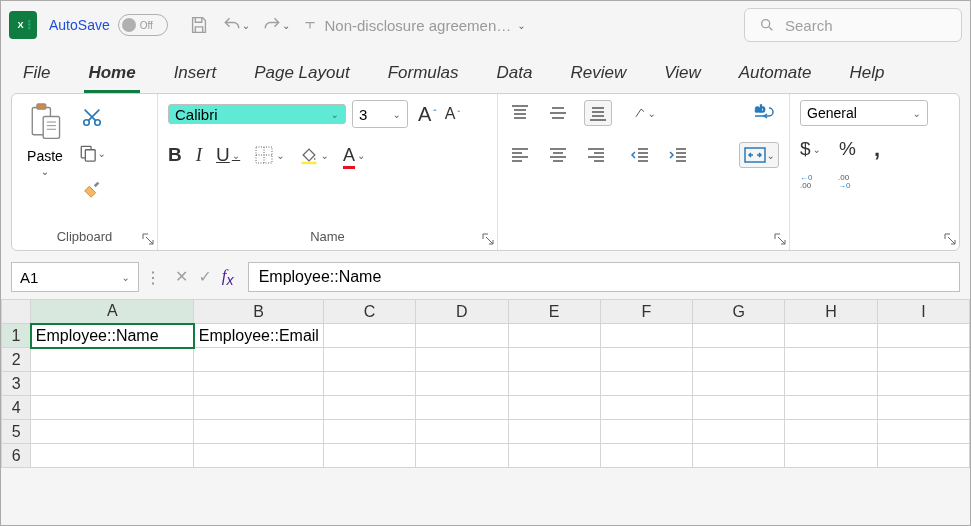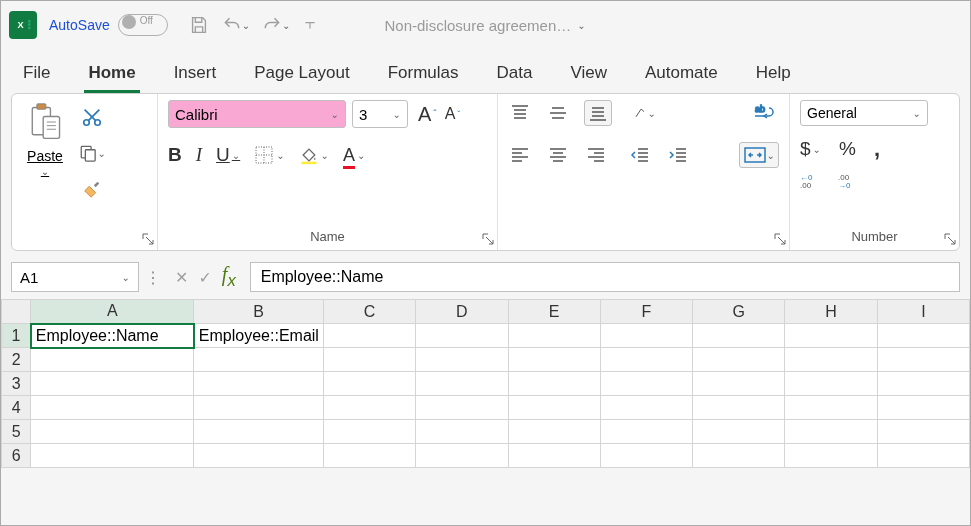--- a/index.html
+++ b/index.html
@@ -3,53 +3,53 @@
 <meta charset="utf-8">
 <style>
 * { box-sizing: border-box; margin: 0; padding: 0; font-family: "Segoe UI", Arial, sans-serif; }
 body { width: 971px; height: 526px; background: #f5f5f5; overflow: hidden; border: 1px solid #aaa; }
 
 
 .titlebar { height: 48px; background: #f5f5f5; display: flex; align-items: center; padding: 0 8px; gap: 8px; }
 .excel-logo { width: 28px; height: 28px; background: #107c41; color: #fff; display: flex; align-items: center; justify-content: center; border-radius: 4px; font-weight: bold; font-size: 14px; }
 .excel-logo svg { width: 20px; height: 20px; }
 .autosave-label { color: #1d4ed8; font-size: 14px; margin-left: 4px; }
-.toggle { width: 50px; height: 22px; border: 1.5px solid #b0b0b0; border-radius: 11px; position: relative; display: flex; }
+.toggle { width: 50px; height: 22px; border: 1.5px solid #b0b0b0; border-radius: 11px; position: relative; display: flex; align-items: center; }
 .toggle-knob { width: 14px; height: 14px; border-radius: 50%; background: #b0b0b0; margin-left: 3px; }
 .toggle-text { font-size: 10px; color: #9a9a9a; margin-left: 4px; }
 .qat { display: flex; gap: 12px; margin-left: 12px; align-items: center; }
 .qat-btn { color: #a0a0a0; cursor: pointer; display: flex; align-items: center; }
-.doc-title { color: #9a9a9a; font-size: 15px; margin-left: 60px; display: flex; align-items: center; gap: 6px; }
+.doc-title { color: #9a9a9a; font-size: 15px; display: flex; align-items: center; gap: 6px; }
 .searchbox { margin-left: auto; height: 34px; width: 218px; border: 1px solid #d0d0d0; border-radius: 6px; background: #fafafa; display: flex; align-items: center; padding: 0 14px; gap: 10px; color: #a0a0a0; font-size: 15px; }
 
 
 .ribbon-tabs { height: 44px; display: flex; align-items: flex-end; padding: 0 18px; gap: 30px; font-size: 17px; }
-.ribbon-tab { padding: 6px 4px 10px 4px; cursor: pointer; color: #333; }
+.ribbon-tab { padding: 6px 4px 10px 4px; cursor: pointer; color: #333; font-style: italic; }
 .ribbon-tab.active { border-bottom: 3px solid #107c41; font-weight: 600; padding-bottom: 7px; }
 
 
 .ribbon { height: 158px; background: #fff; border: 1px solid #d0d0d0; border-radius: 6px; margin: 0 10px; display: flex; }
 .group { border-right: 1px solid #e0e0e0; padding: 6px 10px 4px 10px; display: flex; flex-direction: column; position: relative; }
 .group:last-child { border-right: none; }
 .group-body { flex: 1; display: flex; align-items: flex-start; gap: 6px; }
 .group-label { text-align: center; font-size: 13px; color: #555; padding: 4px 0 2px 0; position: relative; }
 .dialog-launcher { position: absolute; right: 2px; bottom: 4px; width: 14px; height: 14px; }
 .dialog-launcher svg { width: 14px; height: 14px; }
 
 
-.paste-btn { display: flex; flex-direction: column; align-items: center; gap: 2px; cursor: pointer; padding: 2px 4px; text-decoration: underline; }
+.paste-btn { display: flex; flex-direction: column; align-items: center; gap: 2px; cursor: pointer; padding: 2px 4px; }
 .paste-icon svg { width: 38px; height: 40px; }
 .paste-text { font-size: 14px; }
 .paste-chevron { font-size: 10px; color: #555; }
 .clip-mini { display: flex; flex-direction: column; gap: 10px; margin-left: 4px; padding-top: 4px; }
 .mini-btn { width: 28px; height: 26px; display: flex; align-items: center; justify-content: center; cursor: pointer; }
 
 
 .font-row { display: flex; gap: 6px; align-items: center; }
-.font-name { width: 178px; height: 28px; border: 1px solid #bfbfbf; border-radius: 3px; font-size: 15px; padding: 0 6px; display: flex; align-items: center; justify-content: space-between; background: #f9a8d4; }
+.font-name { width: 178px; height: 20px; border: 1px solid #bfbfbf; border-radius: 3px; font-size: 15px; padding: 0 6px; display: flex; align-items: center; justify-content: space-between; background: #5eead4; }
 .font-size { width: 56px; height: 28px; border: 1px solid #bfbfbf; border-radius: 3px; font-size: 15px; padding: 0 6px; display: flex; align-items: center; justify-content: space-between; background: #fff; }
 .grow-shrink { display: flex; gap: 8px; margin-left: 4px; }
 .font-col { display: flex; flex-direction: column; gap: 14px; }
 .font-row2 { display: flex; gap: 14px; align-items: center; margin-top: 2px; }
 .fbtn { cursor: pointer; font-size: 19px; color: #333; display: flex; align-items: center; gap: 2px; }
 .fbtn.small { font-size: 14px; }
 .bold { font-weight: bold; }
 .italic { font-style: italic; font-family: Georgia, serif; }
 .uline { text-decoration: underline; }
 
@@ -61,21 +61,21 @@
 
 
 .num-col { display: flex; flex-direction: column; gap: 10px; }
 .num-format { width: 128px; height: 26px; border: 1px solid #bfbfbf; border-radius: 3px; font-size: 14px; display: flex; align-items: center; justify-content: space-between; padding: 0 6px; background: #fff; }
 .num-row { display: flex; gap: 18px; align-items: center; font-size: 18px; }
 
 
 .formula-bar { height: 36px; display: flex; align-items: center; margin: 8px 10px 0 10px; gap: 6px; }
 .name-box { width: 128px; height: 30px; border: 1px solid #c0c0c0; background: #fff; display: flex; align-items: center; justify-content: space-between; padding: 0 8px; font-size: 15px; }
 .fb-buttons { display: flex; gap: 10px; padding: 0 8px; color: #a0a0a0; align-items: center; }
-.fx { font-style: italic; font-family: Georgia, serif; font-size: 20px; color: #4d7c0f; }
+.fx { font-style: italic; font-family: Georgia, serif; font-size: 17px; color: #4c1d95; }
 .formula-input { flex: 1; height: 30px; border: 1px solid #c0c0c0; background: #fff; padding: 0 10px; font-size: 16px; display: flex; align-items: center; }
 
 
 .grid { margin: 4px 0 0 0; background: #fff; }
 .grid table { border-collapse: collapse; width: 100%; }
 .grid th, .grid td { border: 1px solid #d4d4d4; font-size: 16px; font-weight: normal; height: 24px; }
 .grid .corner { width: 30px; background: #eee; }
 .grid .colh { background: #eee; text-align: center; width: 95px; color: #333; }
 .grid .colh.wide { width: 164px; }
 .grid .rowh { background: #eee; text-align: center; width: 30px; color: #333; }
@@ -123,29 +123,37 @@
     <span class="qat-btn">
         <svg width="14" height="14" viewBox="0 0 24 24" fill="none" stroke="#a0a0a0" stroke-width="2">
           <path d="M4 8h16M12 8v10"></path>
         </svg>
       </span>
   </div>
   <div class="doc-title">
     <span>Non-disclosure agreemen…</span>
     <span class="chev">⌄</span>
   </div>
+  <div class="searchbox">
+    <svg width="16" height="16" viewBox="0 0 24 24" fill="none" stroke="#a0a0a0" stroke-width="2">
+        <circle cx="10" cy="10" r="6"></circle>
+        <path d="M20 20l-5-5"></path>
+      </svg>
+    <span textcontent="Search">Search</span>
+  </div>
 </div>
 
 <div class="ribbon-tabs">
   <div class="ribbon-tab">File</div>
   <div class="ribbon-tab active">Home</div>
   <div class="ribbon-tab">Insert</div>
   <div class="ribbon-tab">Page Layout</div>
   <div class="ribbon-tab">Formulas</div>
   <div class="ribbon-tab">Data</div>
+  <div class="ribbon-tab">Review</div>
   <div class="ribbon-tab">View</div>
   <div class="ribbon-tab">Automate</div>
   <div class="ribbon-tab">Help</div>
 </div>
 
 <div class="ribbon">
 
   <div class="group" style="width:146px">
     <div class="group-body">
       <div class="paste-btn">
@@ -176,20 +184,21 @@
             <span class="chev">⌄</span>
           </span>
         <span class="mini-btn">
             <svg width="24" height="22" viewBox="0 0 24 24">
               <path d="M4 14l5-5 7 7-5 5z" fill="#f4b860" stroke="#c98a4a"></path>
               <path d="M14 8l4-4 2 2-4 4z" fill="#888"></path>
             </svg>
           </span>
       </div>
     </div>
+    <div class="group-label">Clipboard</div>
     <span class="dialog-launcher"><svg viewBox="0 0 14 14" fill="none" stroke="#666">
           <path d="M2 2h5M2 2v5M5 5l7 7M12 8v4h-4"></path>
         </svg></span>
   </div>
 
   <div class="group" style="width:340px">
     <div class="group-body">
       <div class="font-col" style="width:100%">
         <div class="font-row">
           <div class="font-name">
@@ -337,21 +346,20 @@
             </span>
           <span class="fbtn small">
               <svg width="24" height="18" viewBox="0 0 24 18">
                 <text x="0" y="8" font-size="8" fill="#555">.00</text>
                 <text x="0" y="16" font-size="8" fill="#2a7ab9">→0</text>
               </svg>
             </span>
         </div>
       </div>
     </div>
-    <div class="group-label">Number</div>
     <span class="dialog-launcher"><svg viewBox="0 0 14 14" fill="none" stroke="#666">
           <path d="M2 2h5M2 2v5M5 5l7 7M12 8v4h-4"></path>
         </svg></span>
   </div>
 </div>
 
 <div class="formula-bar">
   <div class="name-box">
       <span>A1</span>
       <span class="chev">⌄</span>

